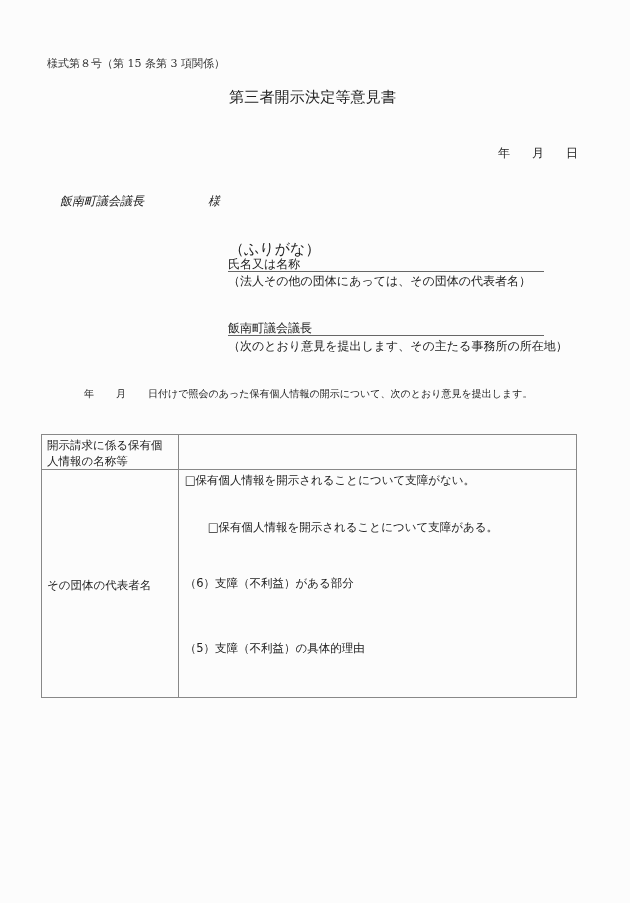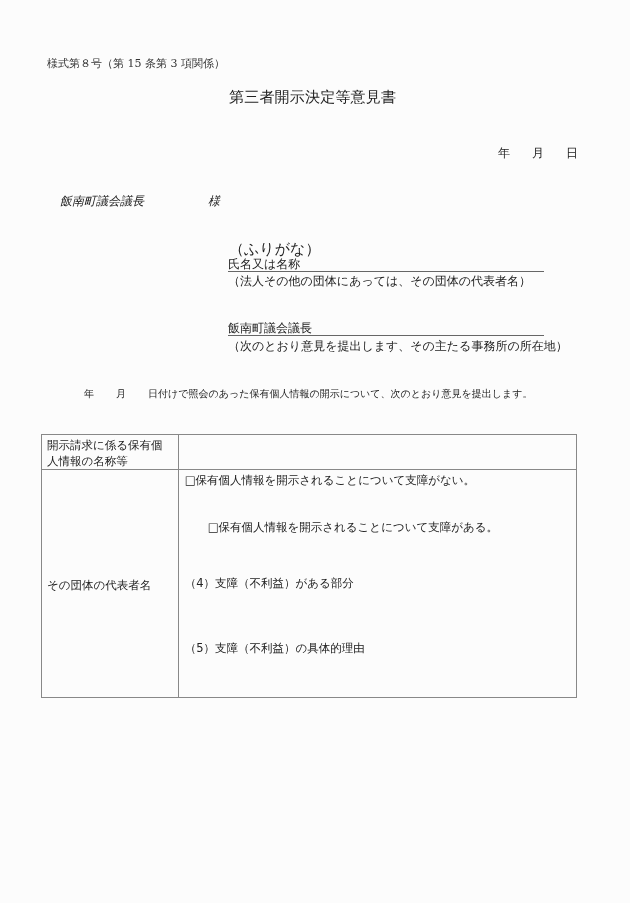--- a/index.html
+++ b/index.html
@@ -137,19 +137,19 @@
       <tr class="row-1">
     <td class="label-cell">開示請求に係る保有個人情報の名称等</td>
     <td class="value-cell"></td>
   </tr>
   <tr class="row-2">
     <td class="label-cell middle">その団体の代表者名</td>
     <td class="value-cell">
       <div class="opinion-body">
         <div class="opinion-line" style="top:3px;">□保有個人情報を開示されることについて支障がない。</div>
         <div class="opinion-line" style="top:50px;padding-left:23px;">□保有個人情報を開示されることについて支障がある。</div>
-        <div class="opinion-line" style="top:106px;">（4）支障（不利益）がある部分</div>
+        <div class="opinion-line" style="top:106px;">（6）支障（不利益）がある部分</div>
         <div class="opinion-line" style="top:171px;">（5）支障（不利益）の具体的理由</div>
       </div>
     </td>
   </tr>
 </tbody>
   </table>
 
 </body></html>

